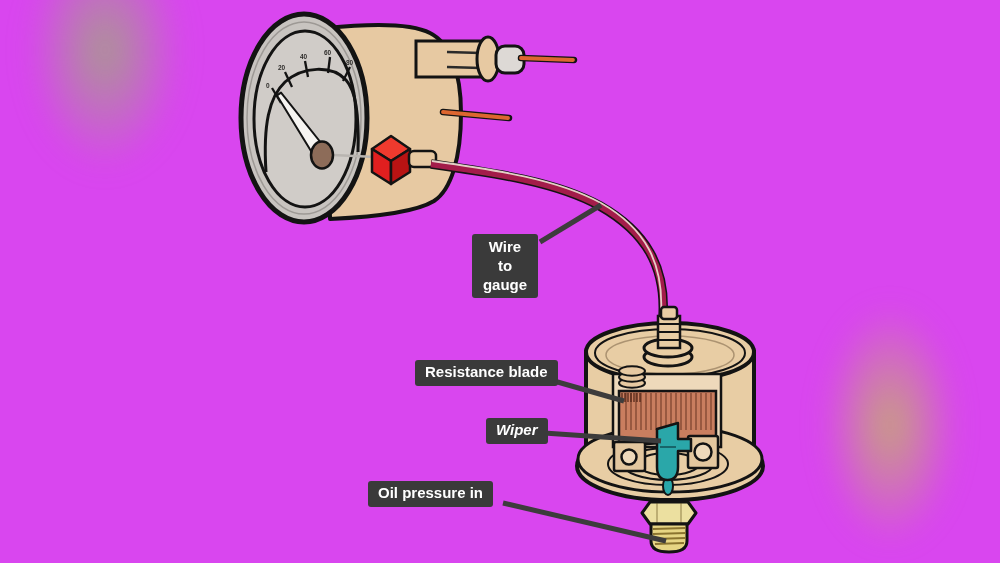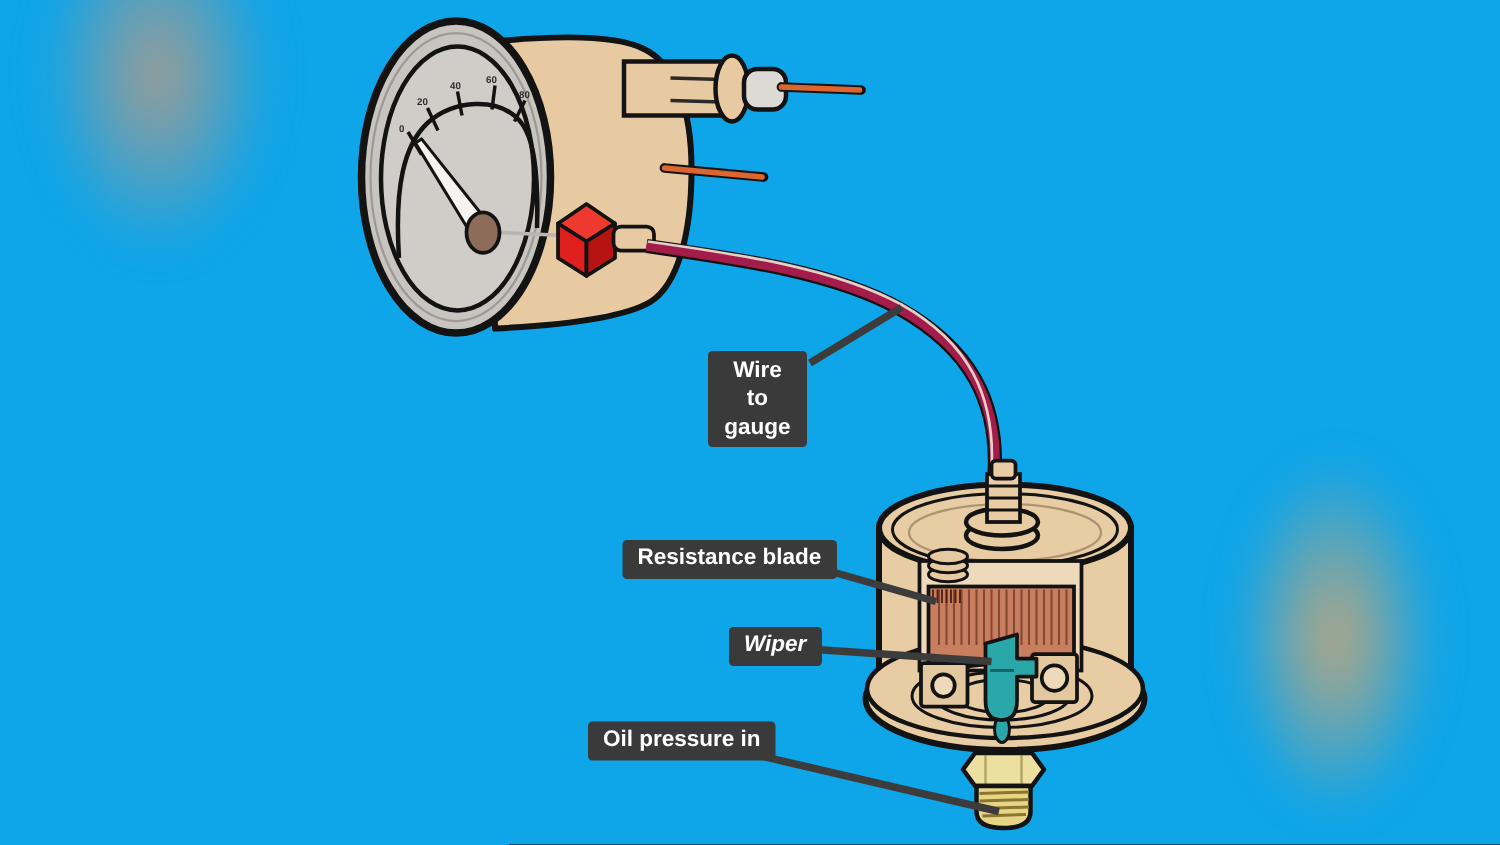--- a/index.html
+++ b/index.html
@@ -1,17 +1,17 @@
 <!DOCTYPE html>
 <html><head>
 <meta charset="utf-8">
 <style>
   html,body { margin:0; padding:0; background:#000; }
   .stage {
-    position:relative; width:1000px; height:563px; background:#0ea5e9;
+    position:relative; width:1000px; height:563px; background:#d946ef;
     overflow:hidden; font-family:"Liberation Sans", sans-serif;
   }
   .blob { position:absolute; pointer-events:none; filter:blur(14px); }
   .blob-left {
     left:25px; top:-75px; width:160px; height:250px;
     background:radial-gradient(ellipse at center, rgba(168,155,142,0.95), rgba(168,155,142,0) 68%);
   }
   .blob-right {
     left:820px; top:300px; width:140px; height:250px;
     background:radial-gradient(ellipse at center, rgba(198,166,121,0.95), rgba(198,166,121,0) 68%);
@@ -200,14 +200,14 @@
       <line x1="503" y1="503" x2="666" y2="541"></line>
     </g>
   </svg>
 
   <div class="label multiline" style="left:472px; top:234px;">Wire to gauge</div>
 
   <div class="label" style="left:415px; top:360px;">Resistance blade</div>
 
   <div class="label" style="left:486px; top:418px;font-style:italic;">Wiper</div>
 
-  <div class="label" style="left:392px; top:481px;text-align:right;">Oil pressure in</div>
+  <div class="label" style="left:368px; top:481px;text-align:right;">Oil pressure in</div>
 </div>
 
 </body></html>

